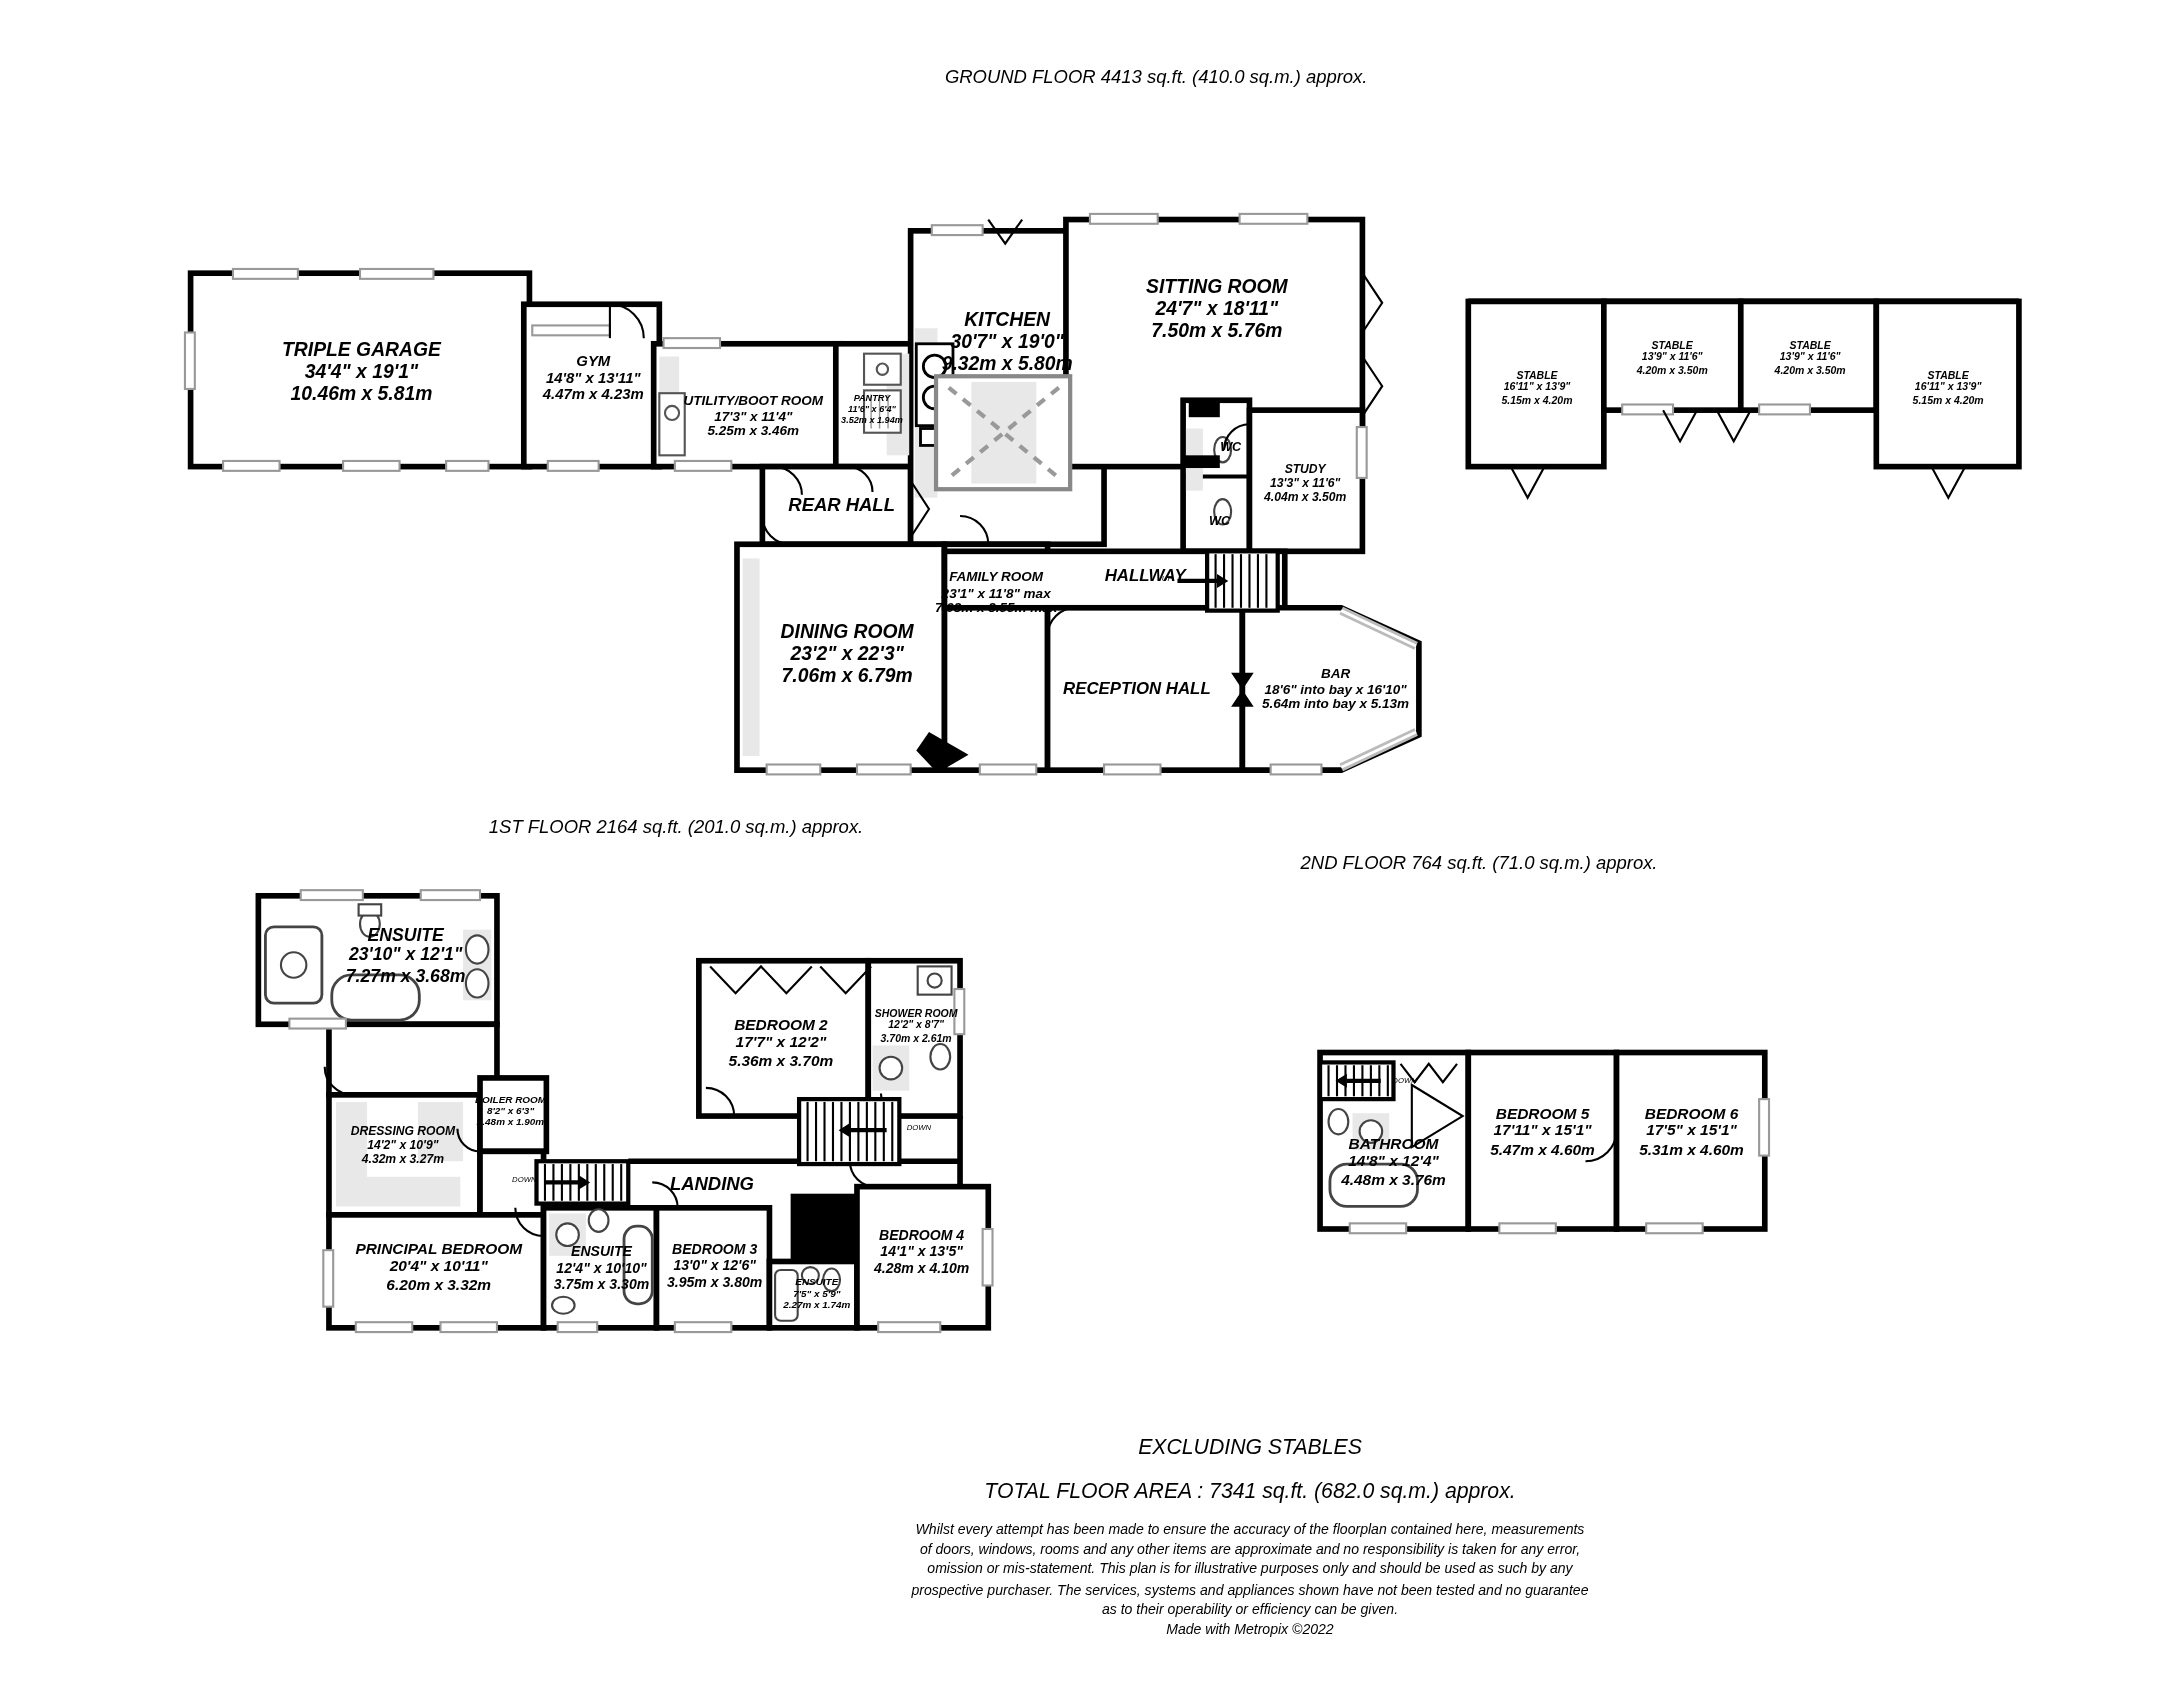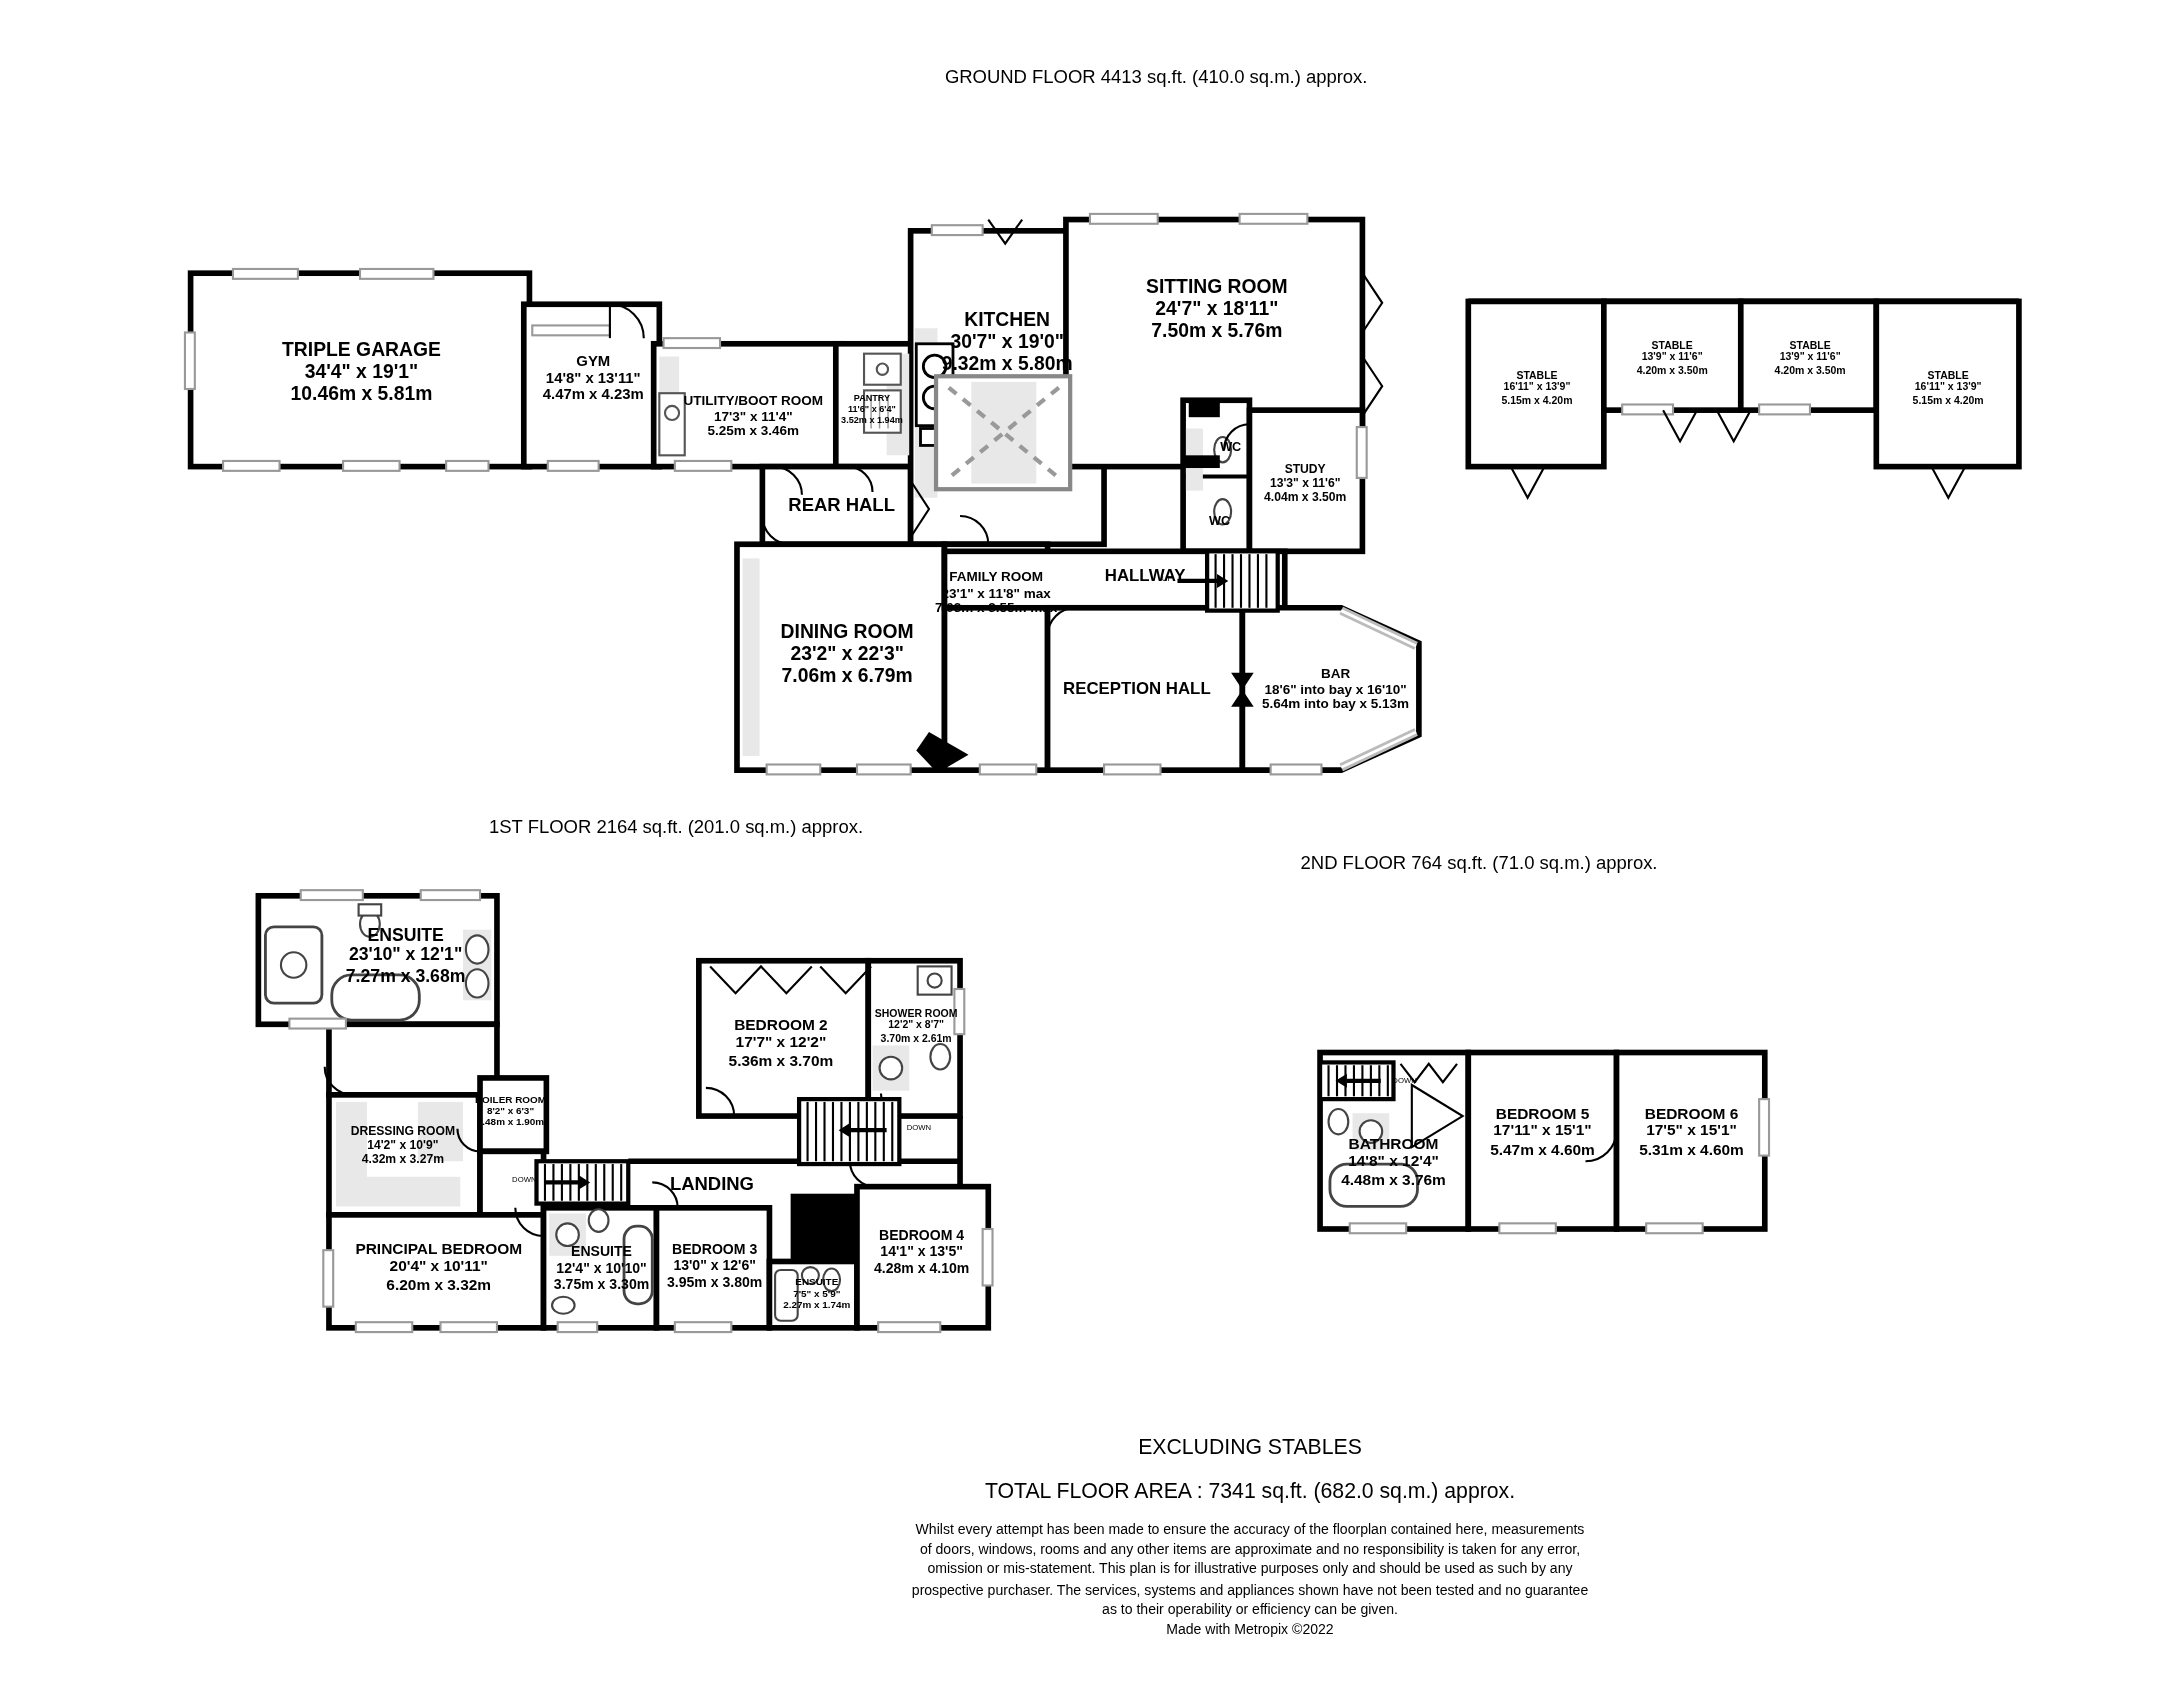--- a/index.html
+++ b/index.html
@@ -1,16 +1,16 @@
 <!DOCTYPE html>
 <html style="font-size:8.2px"><head>
 <meta charset="utf-8">
 <style>
   html,body{margin:0;padding:0;background:#fff;}
-  #canvas{position:relative;width:2183px;height:1696px;background:#fff;overflow:hidden;}
+  #canvas{position:relative;width:2183px;height:1696px;background:#fff;overflow:hidden;font-style:italic;}
   #design{position:absolute;left:0;top:0;width:791px;height:615px;
           transform:scale(2.7594);transform-origin:0 0;
           font-family:"Liberation Sans",sans-serif;color:#000;}
   #plan-svg{position:absolute;left:0;top:0;}
   .lbl{position:absolute;transform:translate(-50%,-50%);text-align:center;
        white-space:nowrap;font-weight:bold;line-height:1.14;}
   .lbl span{display:block;}
   .title{position:absolute;transform:translateX(-50%);text-align:center;
          font-weight:normal;white-space:nowrap;line-height:1.18;}
   .tiny{font-weight:bold;}

